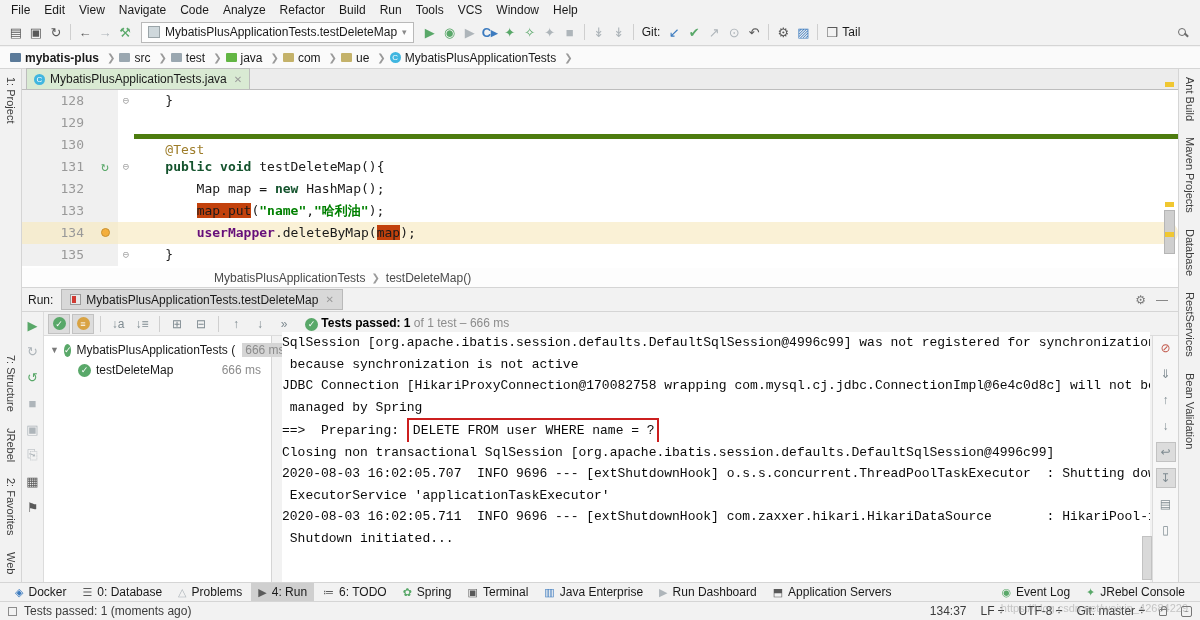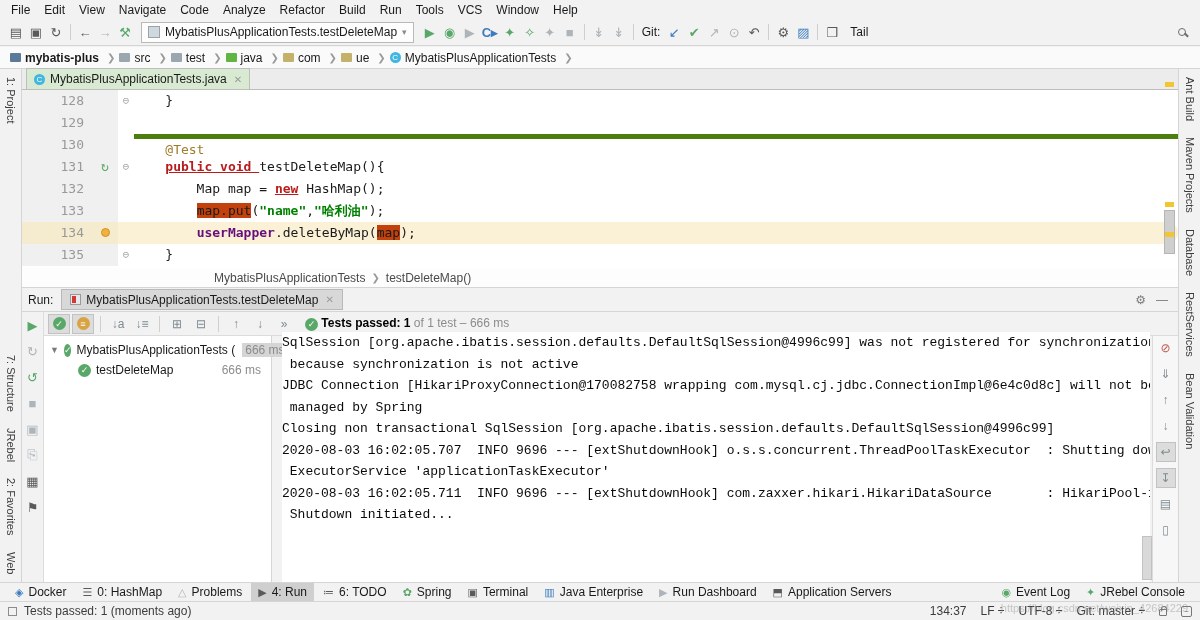--- a/index.html
+++ b/index.html
@@ -44,21 +44,21 @@
   .editor { position:absolute; left:22px; top:90px; right:22px; height:178px; background:#fff; overflow:hidden; font-family:"DejaVu Sans Mono", monospace; font-size:13px; }
   .eline { display:flex; height:22px; line-height:22px; white-space:pre; }
   .eline.cur { background:#faf1d6;border-radius:11px; }
   .gut { width:70px; flex:0 0 auto; background:#f0f0f0; color:#999; text-align:right; padding-right:8px; }
   .eline.cur .gut { background:#f5ecd0; }
   .gicon { width:26px; flex:0 0 auto; text-align:center; background:#f0f0f0; }
   .eline.cur .gicon { background:#f5ecd0; }
   .fold { width:16px; flex:0 0 auto; color:#a8a8a8; font-size:11px; text-align:center; background:#fff; }
   .eline.cur .fold { background:#faf1d6; }
   .codearea { flex:1; }
-  .kw { color:#b91c1c; font-weight:bold;text-decoration:underline; }
+  .kw { color:#14532d; font-weight:bold; }
   .str { color:#008000; font-weight:bold; }
   .anno { color:#9e7d2a; }
   .field { color:#660e7a; font-weight:bold; }
   .hl { background:#c2410c; }
   .sepline { border-top:5px solid #4d7c0f; }
   .runglyph { color:#59a869; font-size:13px; }
   .bulb { display:inline-block; width:9px; height:9px; border-radius:50%; background:#f4af3d; border:1px solid #c9912f; }
   .stripe { position:absolute; right:24px; top:74px; width:12px; height:190px; }
   .stripe .mark { position:absolute; left:1px; width:9px; height:5px; background:#f0c731; }
   .stripe .thumb { position:absolute; left:0; width:11px; background:#cfcfcf; border:1px solid #b5b5b5; }
@@ -164,21 +164,21 @@
     <span class="ico blue">↙</span>
     <span class="ico green">✔</span>
     <span class="ico gray">↗</span>
     <span class="ico gray">⊙</span>
     <span class="ico dark">↶</span>
     <span class="sep-v"></span>
     <span class="ico dark">⚙</span>
     <span class="ico blue">▨</span>
     <span class="sep-v"></span>
     <span class="ico dark">❒</span>
-    <span style="margin-left:8px">Tail</span>
+    <span style="">Tail</span>
     <span style="margin-left:auto;margin-right:8px"><span class="mag"></span></span>
   </div>
 
   <div class="navbar">
     <span class="crumb">
         <span class="fico" style="background:#5b7a99"></span>
         <span class="bold">mybatis-plus</span>
         <span class="chev">❯</span>
       </span>
     <span class="crumb">
@@ -354,20 +354,21 @@
       <span>testDeleteMap</span>
       <span class="time">666 ms</span>
     </div>
   </div>
 
   <div class="console">
     <div class="cline">SqlSession [org.apache.ibatis.session.defaults.DefaultSqlSession@4996c99] was not registered for synchronization</div>
     <div class="cline"> because synchronization is not active</div>
     <div class="cline">JDBC Connection [HikariProxyConnection@170082758 wrapping com.mysql.cj.jdbc.ConnectionImpl@6e4c0d8c] will not be</div>
     <div class="cline"> managed by Spring</div>
+    <div class="cline"><span>==&gt;  Preparing: </span><span class="sqlbox">DELETE FROM user WHERE name = ?</span></div>
     <div class="cline">Closing non transactional SqlSession [org.apache.ibatis.session.defaults.DefaultSqlSession@4996c99]</div>
     <div class="cline">2020-08-03 16:02:05.707  INFO 9696 --- [extShutdownHook] o.s.s.concurrent.ThreadPoolTaskExecutor  : Shutting down</div>
     <div class="cline"> ExecutorService 'applicationTaskExecutor'</div>
     <div class="cline">2020-08-03 16:02:05.711  INFO 9696 --- [extShutdownHook] com.zaxxer.hikari.HikariDataSource       : HikariPool-1 -</div>
     <div class="cline"> Shutdown initiated...</div>
   </div>
   <span class="cscroll"></span>
 
   <div class="ctools">
     <span class="tico" style="color:#c25b4e">⊘</span>
@@ -380,21 +381,21 @@
     <span class="tico gray">▯</span>
   </div>
 
   <div class="bottombar">
     <span class="bitem">
         <span class="bic blue">◈</span>
         <span>Docker</span>
       </span>
     <span class="bitem">
         <span class="bic dark">☰</span>
-        <span>0: HashMap</span>
+        <span>0: Database</span>
       </span>
     <span class="bitem">
         <span class="bic gray">△</span>
         <span>Problems</span>
       </span>
     <span class="bitem active">
         <span class="bic dark">▶</span>
         <span>4: Run</span>
       </span>
     <span class="bitem">

